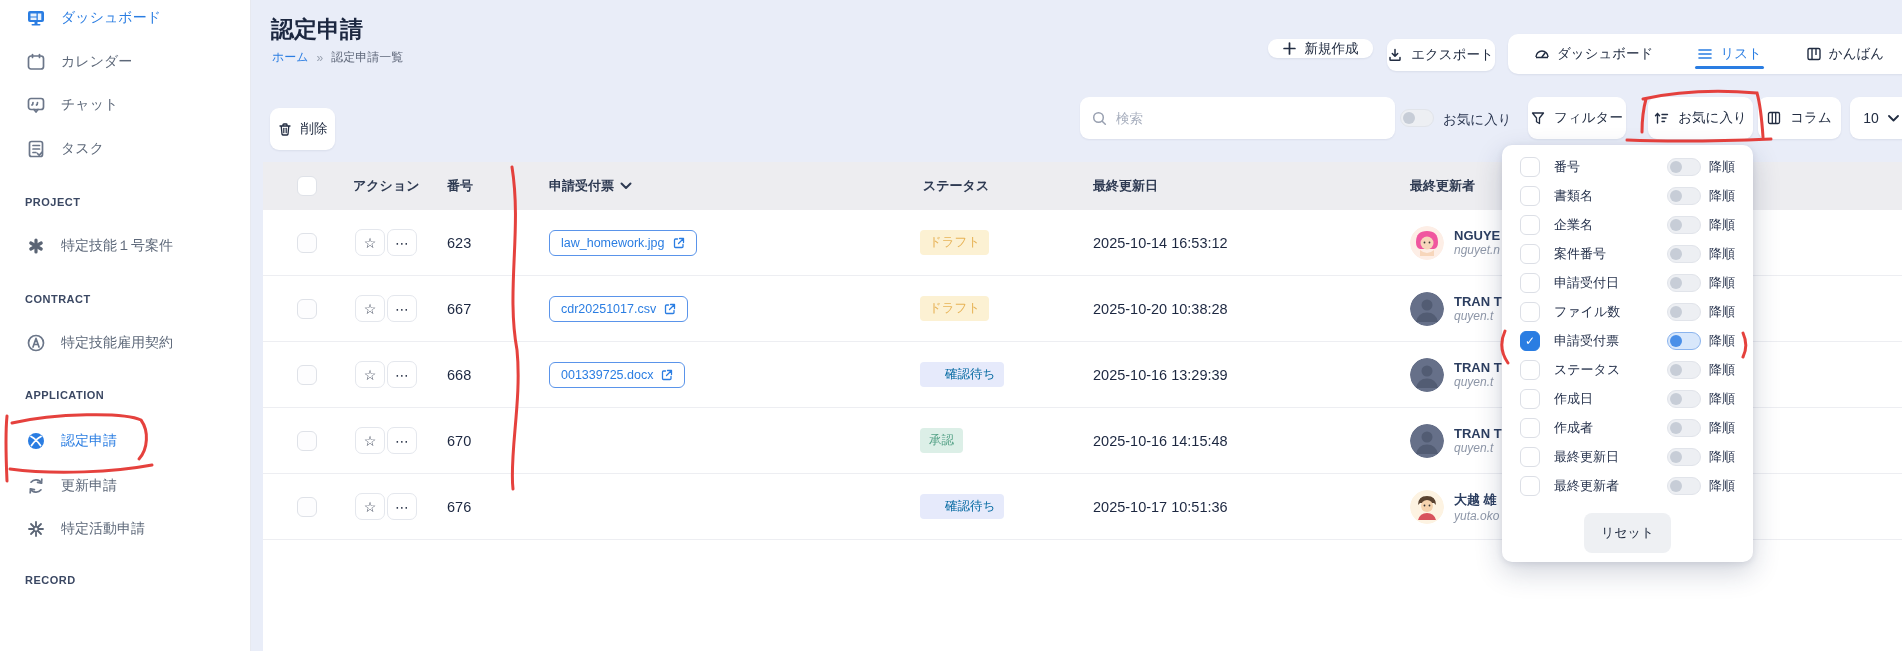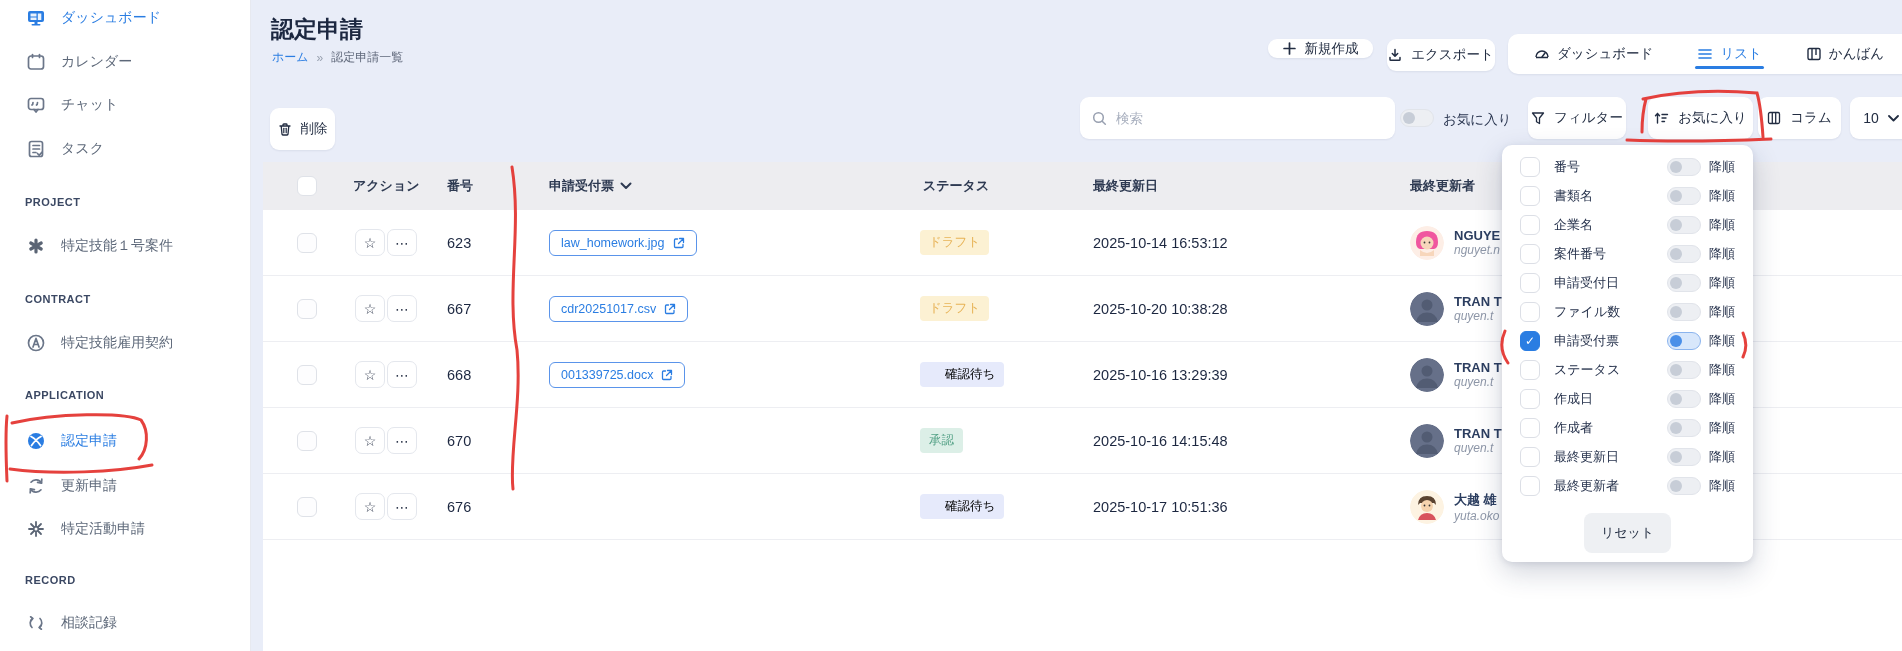--- a/index.html
+++ b/index.html
@@ -60,21 +60,21 @@
   .c-num { left:184px; } .c-file { left:286px; } .c-status { left:657px; }
   .c-date { left:830px; } .c-user { left:1147px; }
 
   .row-checkbox { width:20px; height:20px; border:1px solid #dfe2e8; border-radius:6px; background:#fdfdfe; cursor:pointer; }
   .mini-btn { width:30px; height:27px; background:#fff; border:1px solid #e4e7ed; border-radius:7px; display:flex; align-items:center; justify-content:center; font-size:14px; color:#333c50; cursor:pointer; }
   .num { font-size:14.5px; color:#1c2740; }
   .file-chip { display:flex; align-items:center; gap:8px; border:1px solid #5a94ea; border-radius:6px; padding:5px 11px; font-size:12.5px; color:#2a7de2; background:#fff; cursor:pointer; }
   .file-chip:has(.fc-label:empty) { visibility:hidden; }
   .badge { font-size:12.5px; border-radius:4px; padding:4px 9px; }
   .badge[data-status="draft"] { background:#fcf1d3; color:#e7b357; }
-  .badge[data-status="waiting"] { background:#e6eafb; color:#000000;padding-left:25px; }
+  .badge[data-status="waiting"] { background:#e6eafb; color:#0369a1;padding-left:25px; }
   .badge[data-status="approved"] { background:#dcefe7; color:#55a287; }
   .date { font-size:14.5px; color:#1c2740; }
   .user { display:flex; align-items:center; gap:10px; }
   .avatar { width:34px; height:34px; border-radius:50%; overflow:hidden; flex:none; }
   .avatar svg { display:none; width:34px; height:34px; }
   .avatar[data-avatar="woman-pink"] .av-woman { display:block; }
   .avatar[data-avatar="generic"] .av-generic { display:block; }
   .avatar[data-avatar="man"] .av-man { display:block; }
   .u-name { font-size:13px; font-weight:700; color:#2c3e60; white-space:nowrap; }
   .u-id { font-size:12px; font-style:italic; color:#8e97a8; white-space:nowrap; }
@@ -199,31 +199,20 @@
             <line x1="5" y1="5" x2="15" y2="15"></line>
             <line x1="15" y1="5" x2="5" y2="15"></line>
           </g>
           <circle cx="10" cy="10" r="2.2" fill="#fff" stroke="#5b6575" stroke-width="1.4"></circle>
         </svg>
       </span>
     <span class="lbl">特定活動申請</span>
   </div>
 
   <div class="sec-label" style="top:574px">RECORD</div>
-  <div class="nav-item" style="top:605px">
-    <span class="ic">
-        <svg viewBox="0 0 20 20">
-          <path d="M6 14.5 A6 6 0 0 1 6.5 5.5" class="icon-stroke"></path>
-          <path d="M14 5.5 A6 6 0 0 1 13.5 14.5" class="icon-stroke"></path>
-          <path d="M4.6 3.8 L6.8 5.4 L5 7.6" class="icon-stroke"></path>
-          <path d="M15.4 16.2 L13.2 14.6 L15 12.4" class="icon-stroke"></path>
-        </svg>
-      </span>
-    <span class="lbl">相談記録</span>
-  </div>
 </aside>
 
 <div class="main">
   <h1 class="page-title">認定申請</h1>
   <div class="breadcrumb">
     <span class="home">ホーム</span>
     <span class="sep">»</span>
     <span>認定申請一覧</span>
   </div>
 

